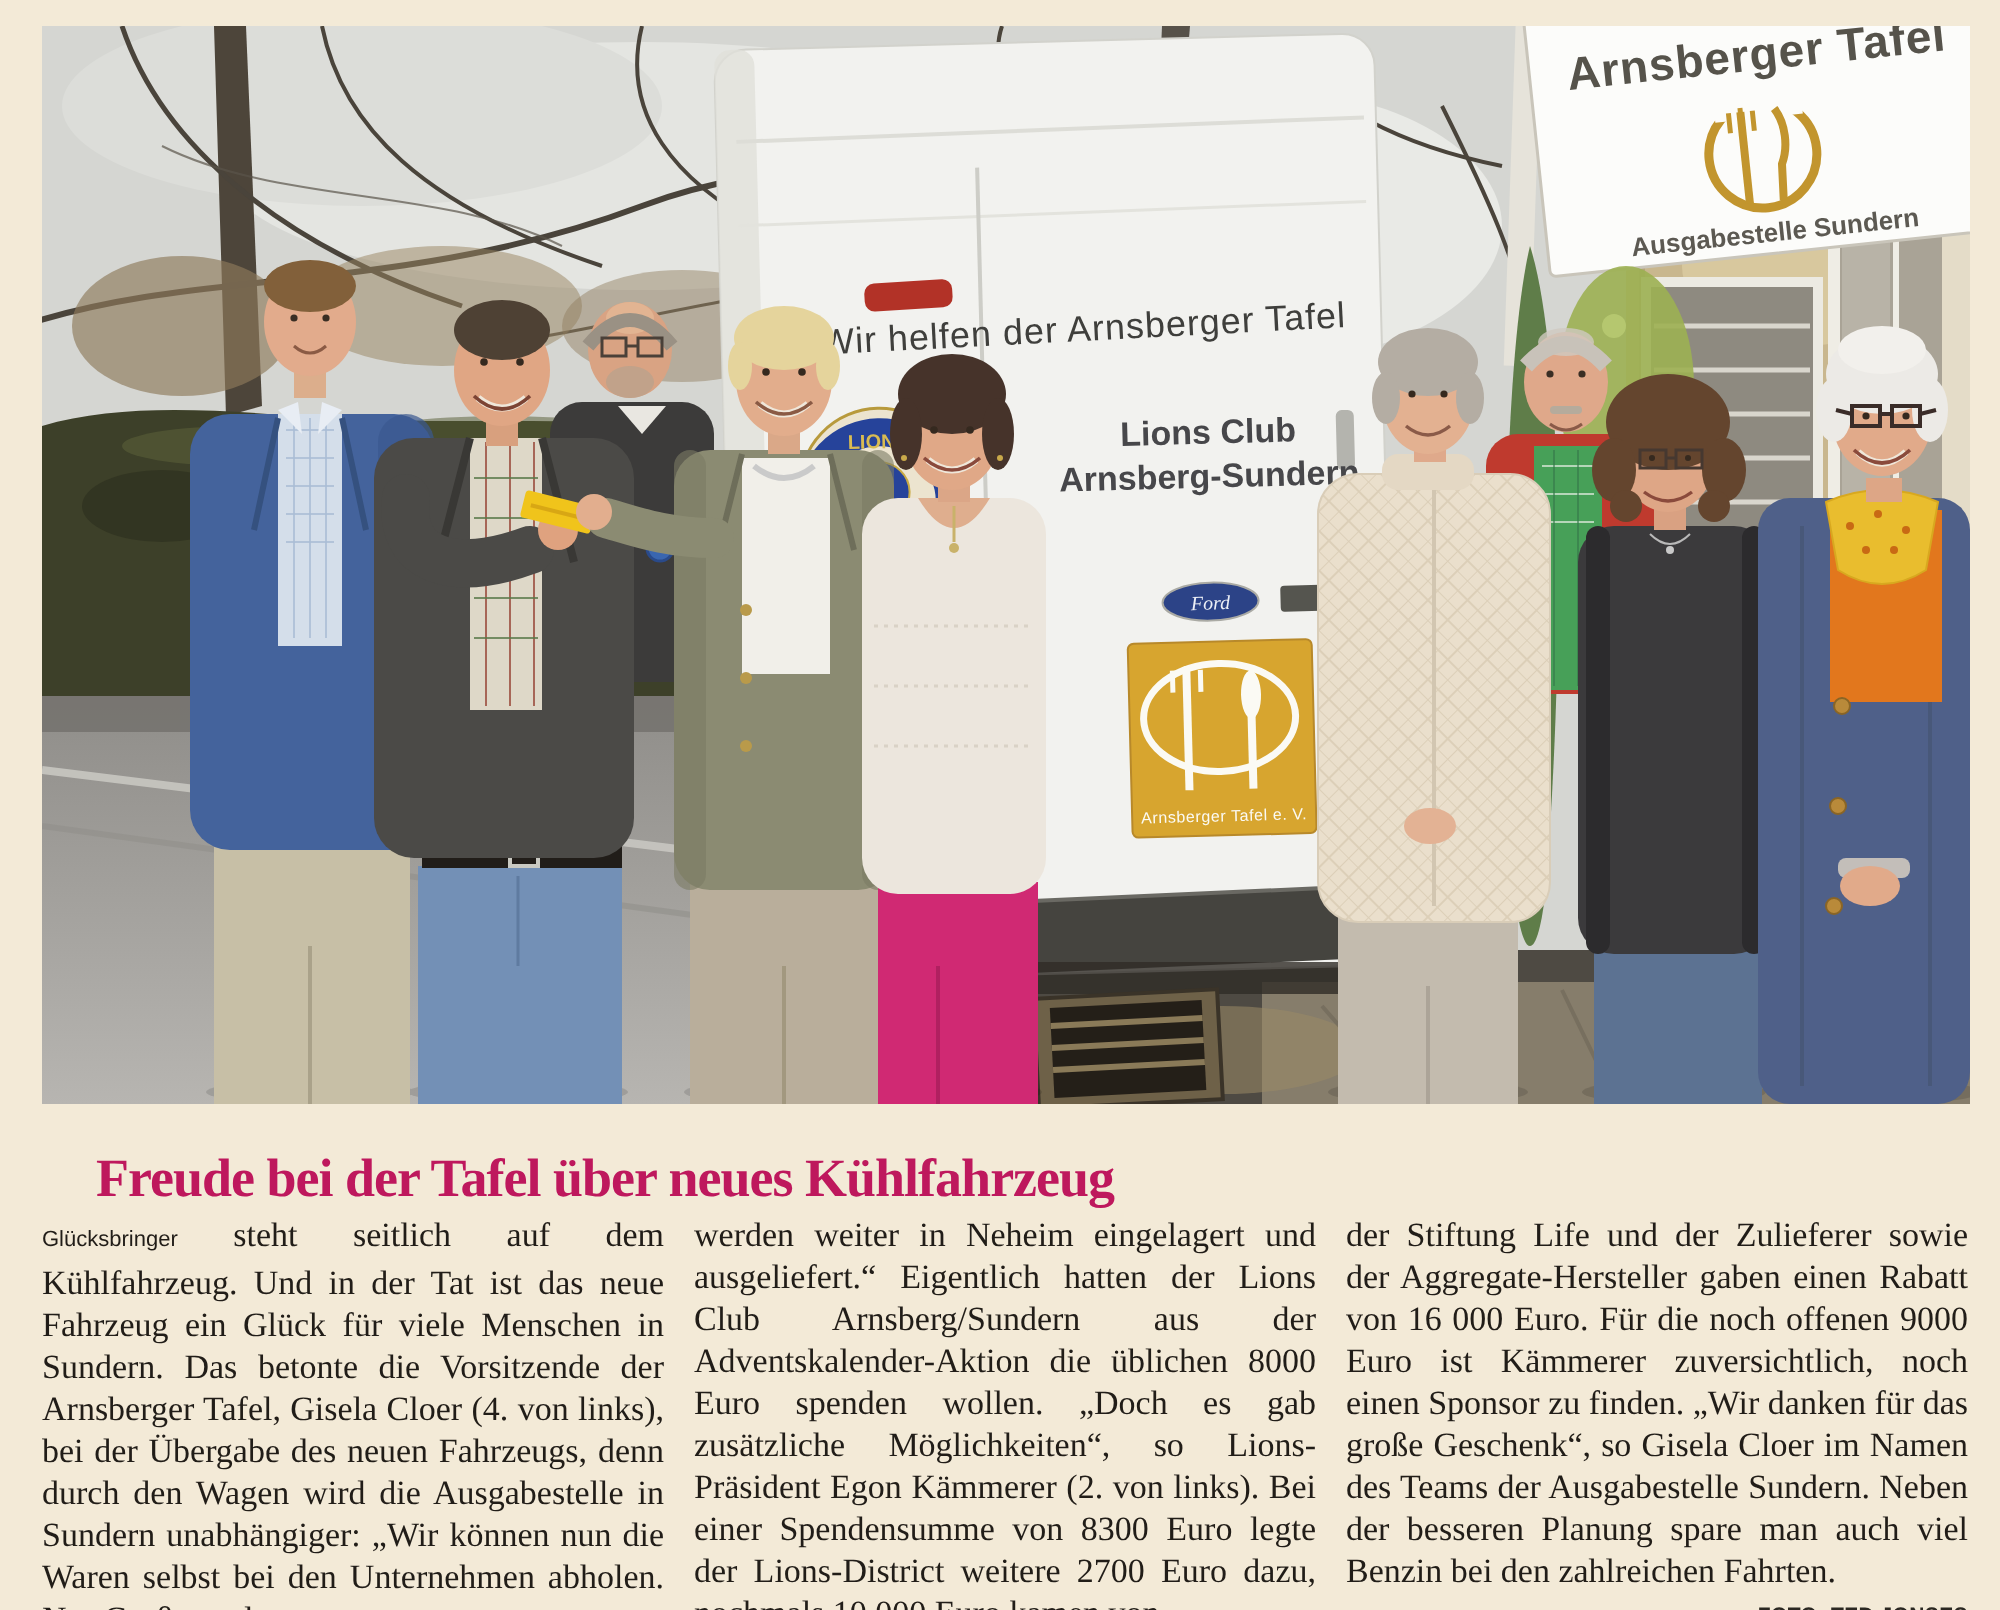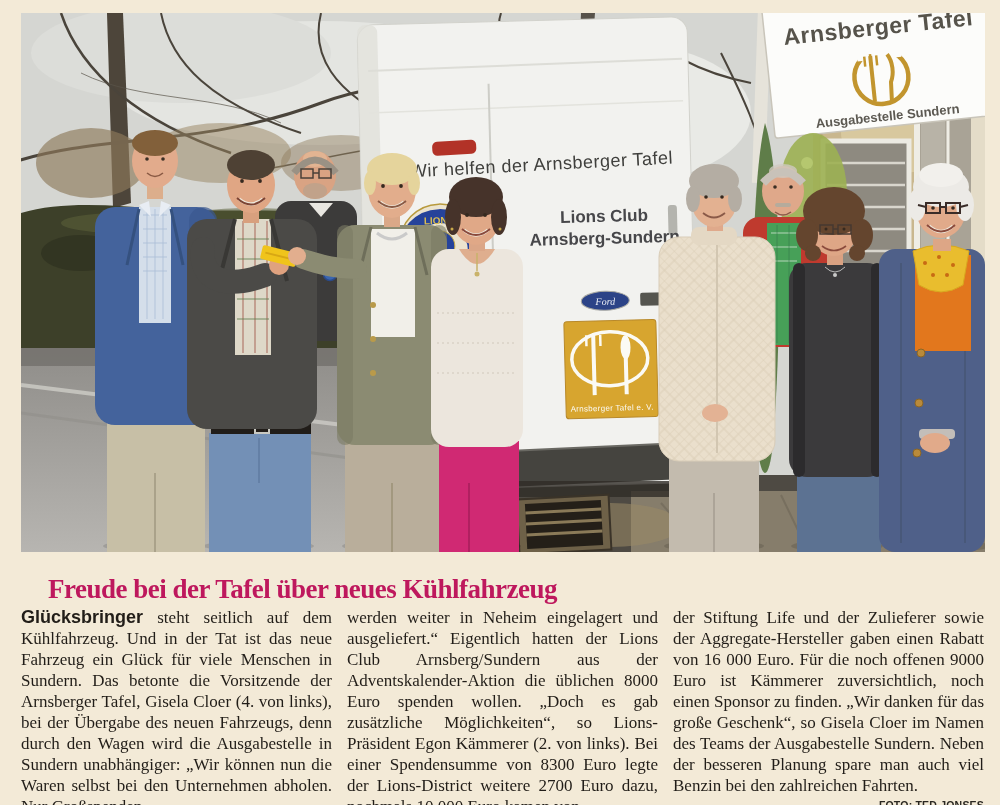--- a/index.html
+++ b/index.html
@@ -7,21 +7,21 @@
   body{background:#f3ead7;font-family:"Liberation Serif",serif;}
   .page{position:relative;width:1000px;height:805px;background:#f3ead7;overflow:hidden;}
   .photo-wrap{position:absolute;left:21px;top:13px;width:964px;height:539px;}
   .photo-wrap svg{display:block;}
   .headline{position:absolute;left:21px;top:556px;width:964px;
     font-family:"Liberation Serif",serif;font-weight:bold;font-size:27px;
     letter-spacing:-0.5px;color:#be185d;white-space:nowrap;margin-left:27px;}
   .article{position:absolute;left:21px;top:607px;width:964px;display:flex;gap:15px;}
   .col{width:311px;font-family:"Liberation Serif",serif;font-size:17px;line-height:21px;
     text-align:justify;color:#211d18;position:relative;}
-  .lead-word{font-family:"Liberation Sans",sans-serif;font-weight:bold;font-size:18px;}
+  .lead-word{font-family:"Liberation Sans",sans-serif;font-weight:normal;font-size:11px;}
   .photo-credit{position:absolute;right:0;bottom:1px;
     font-family:"Liberation Sans",sans-serif;font-size:10.5px;font-weight:bold;
     letter-spacing:0.2px;color:#2b2822;}
   svg text{font-family:"Liberation Sans",sans-serif;}
   svg text.serif{font-family:"Liberation Serif",serif;}
 </style>
 </head>
 <body>
 
 <div class="page">

